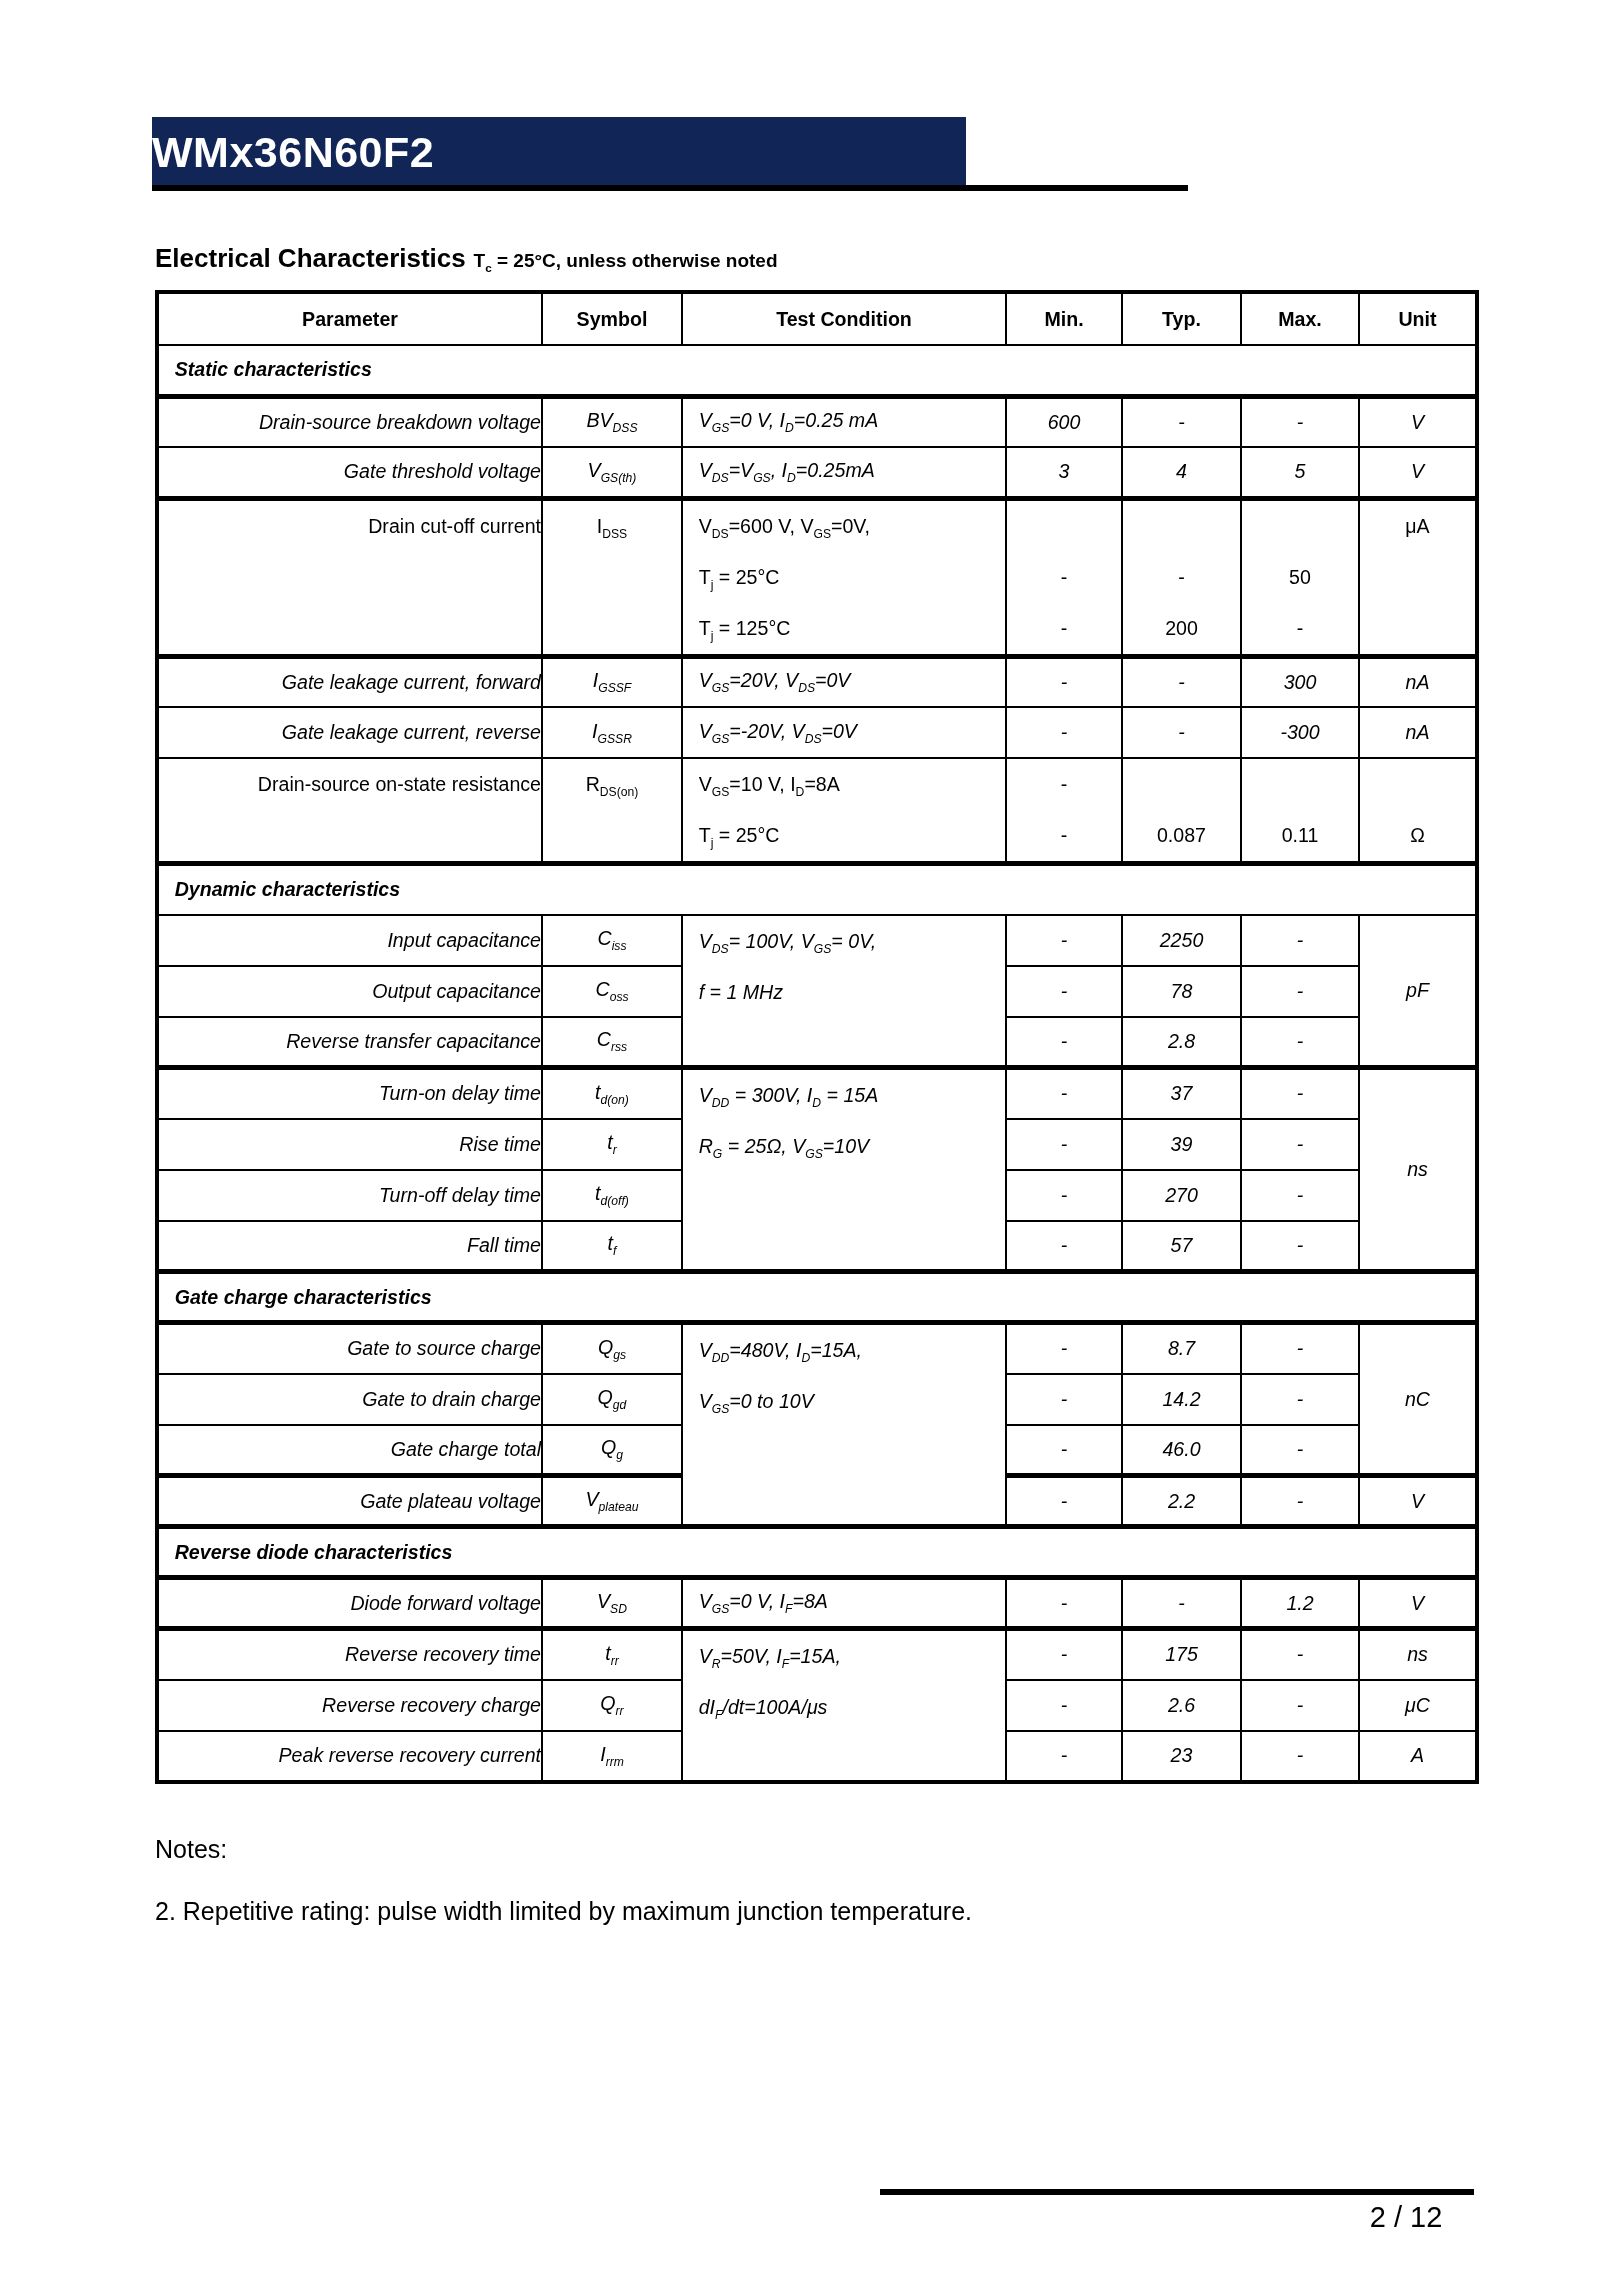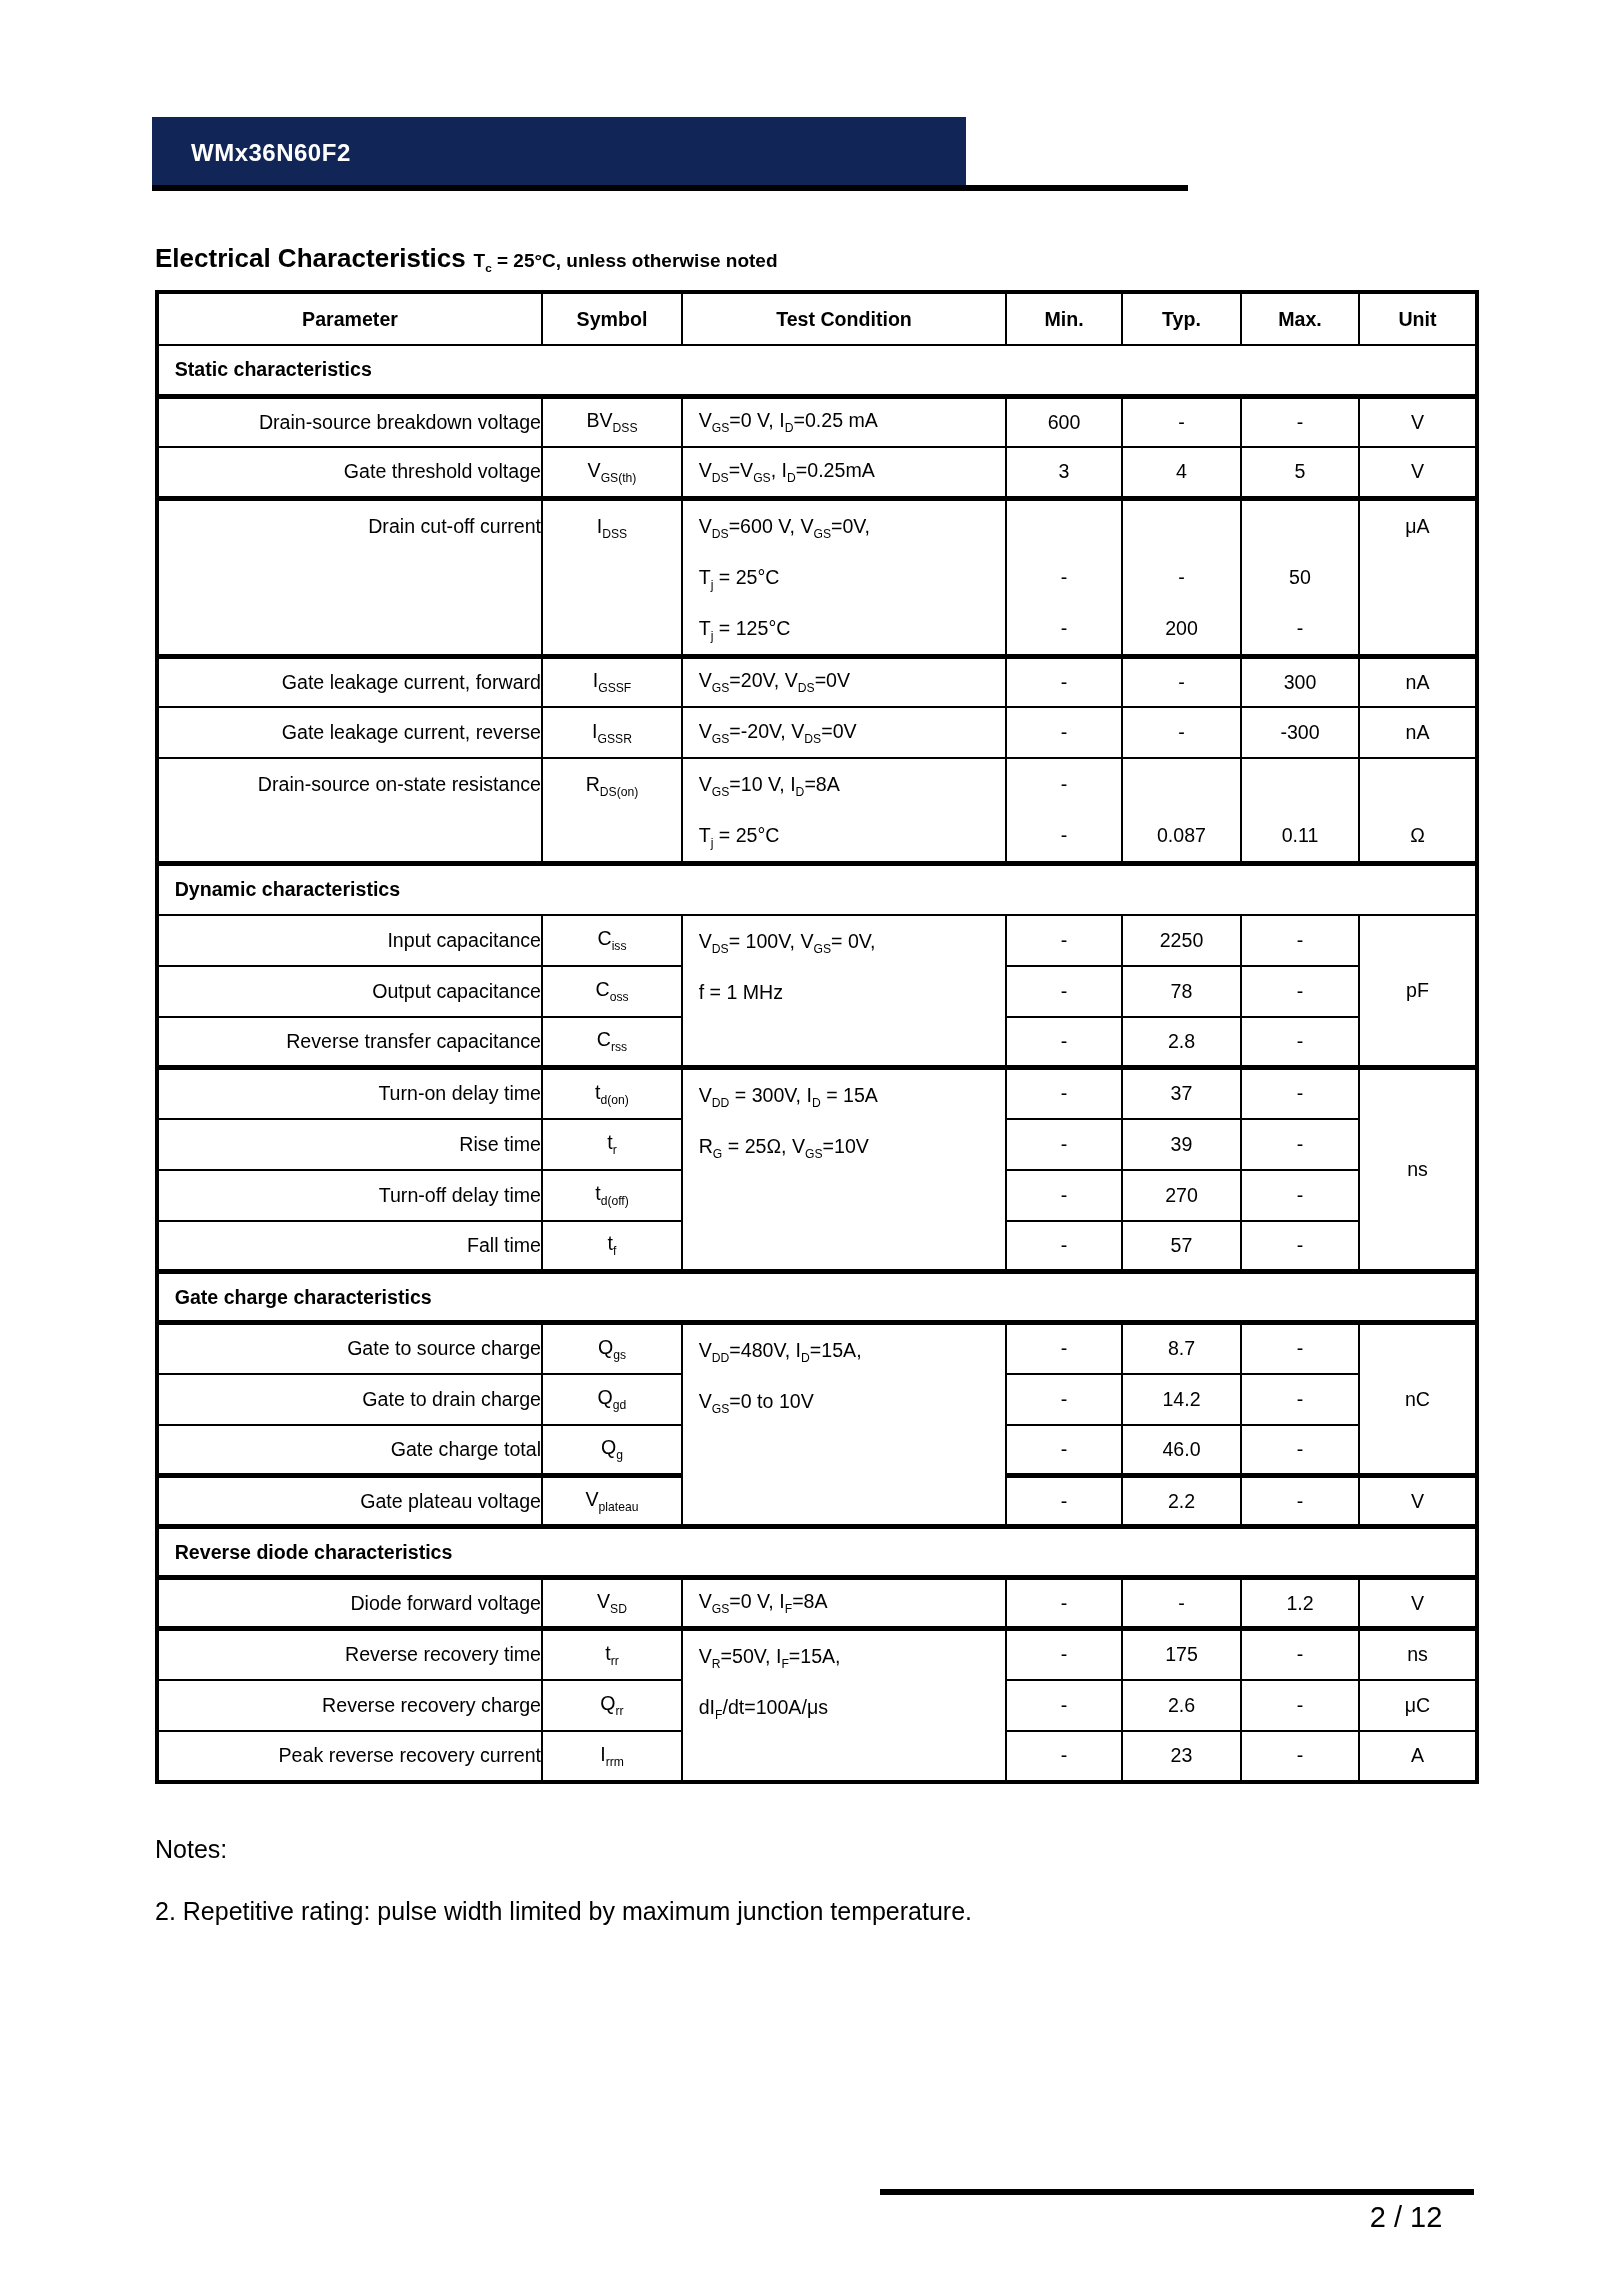--- a/index.html
+++ b/index.html
@@ -6,34 +6,34 @@
   html,body { margin:0; padding:0; background:#ffffff; }
   .page {
     position:relative; width:1621px; height:2293px; background:#ffffff;
     font-family:"Liberation Sans","DejaVu Sans",sans-serif; color:#000;
     overflow:hidden;
   }
   .header-bar {
     position:absolute; left:152px; top:117px; width:814px; height:71px;
     background:#112657; display:flex; align-items:center;
   }
-  .part-number { color:#ffffff; font-weight:bold; font-size:24px; padding-left:39px; letter-spacing:0.5px; }
+  .part-number { color:#ffffff; font-weight:bold; font-size:43px; letter-spacing:0.5px; }
   .header-underline { position:absolute; left:152px; top:185px; width:1036px; height:5.9px; background:#000; }
 
   .doc-title { position:absolute; left:155px; top:243px; white-space:nowrap; }
   .doc-title-main { font-size:26px; font-weight:bold; }
   .doc-title-cond { font-size:19px; font-weight:bold; margin-left:7.8px; }
 
   .ec-table {
     position:absolute; left:155px; top:290px; width:1319px;
     border-collapse:collapse; table-layout:fixed; border:4.9px solid #000;
   }
   .ec-table th, .ec-table td { border:2.9px solid #000; font-size:19.6px; padding:0; overflow:hidden; }
   .ec-table th { height:53px; font-weight:bold; text-align:center; }
-  tr.r  { height:51px; }
+  tr.r  { height:51px;font-style:italic; }
   tr.r2 { height:102px; }
   tr.r3 { height:153px; }
   td.param { text-align:right; padding-left:15.7px; }
   td.sym   { text-align:center; }
   td.test  { text-align:left; padding-left:15.7px; }
   td.num, td.unit { text-align:center; }
   td.sec   { font-weight:bold; text-align:left; padding-left:15.7px; height:51px; }
   .vt { vertical-align:top; padding-top:0; }
   .ln { height:51px; line-height:51px; white-space:nowrap; }
   .thb { border-bottom-width:5.9px !important; }

